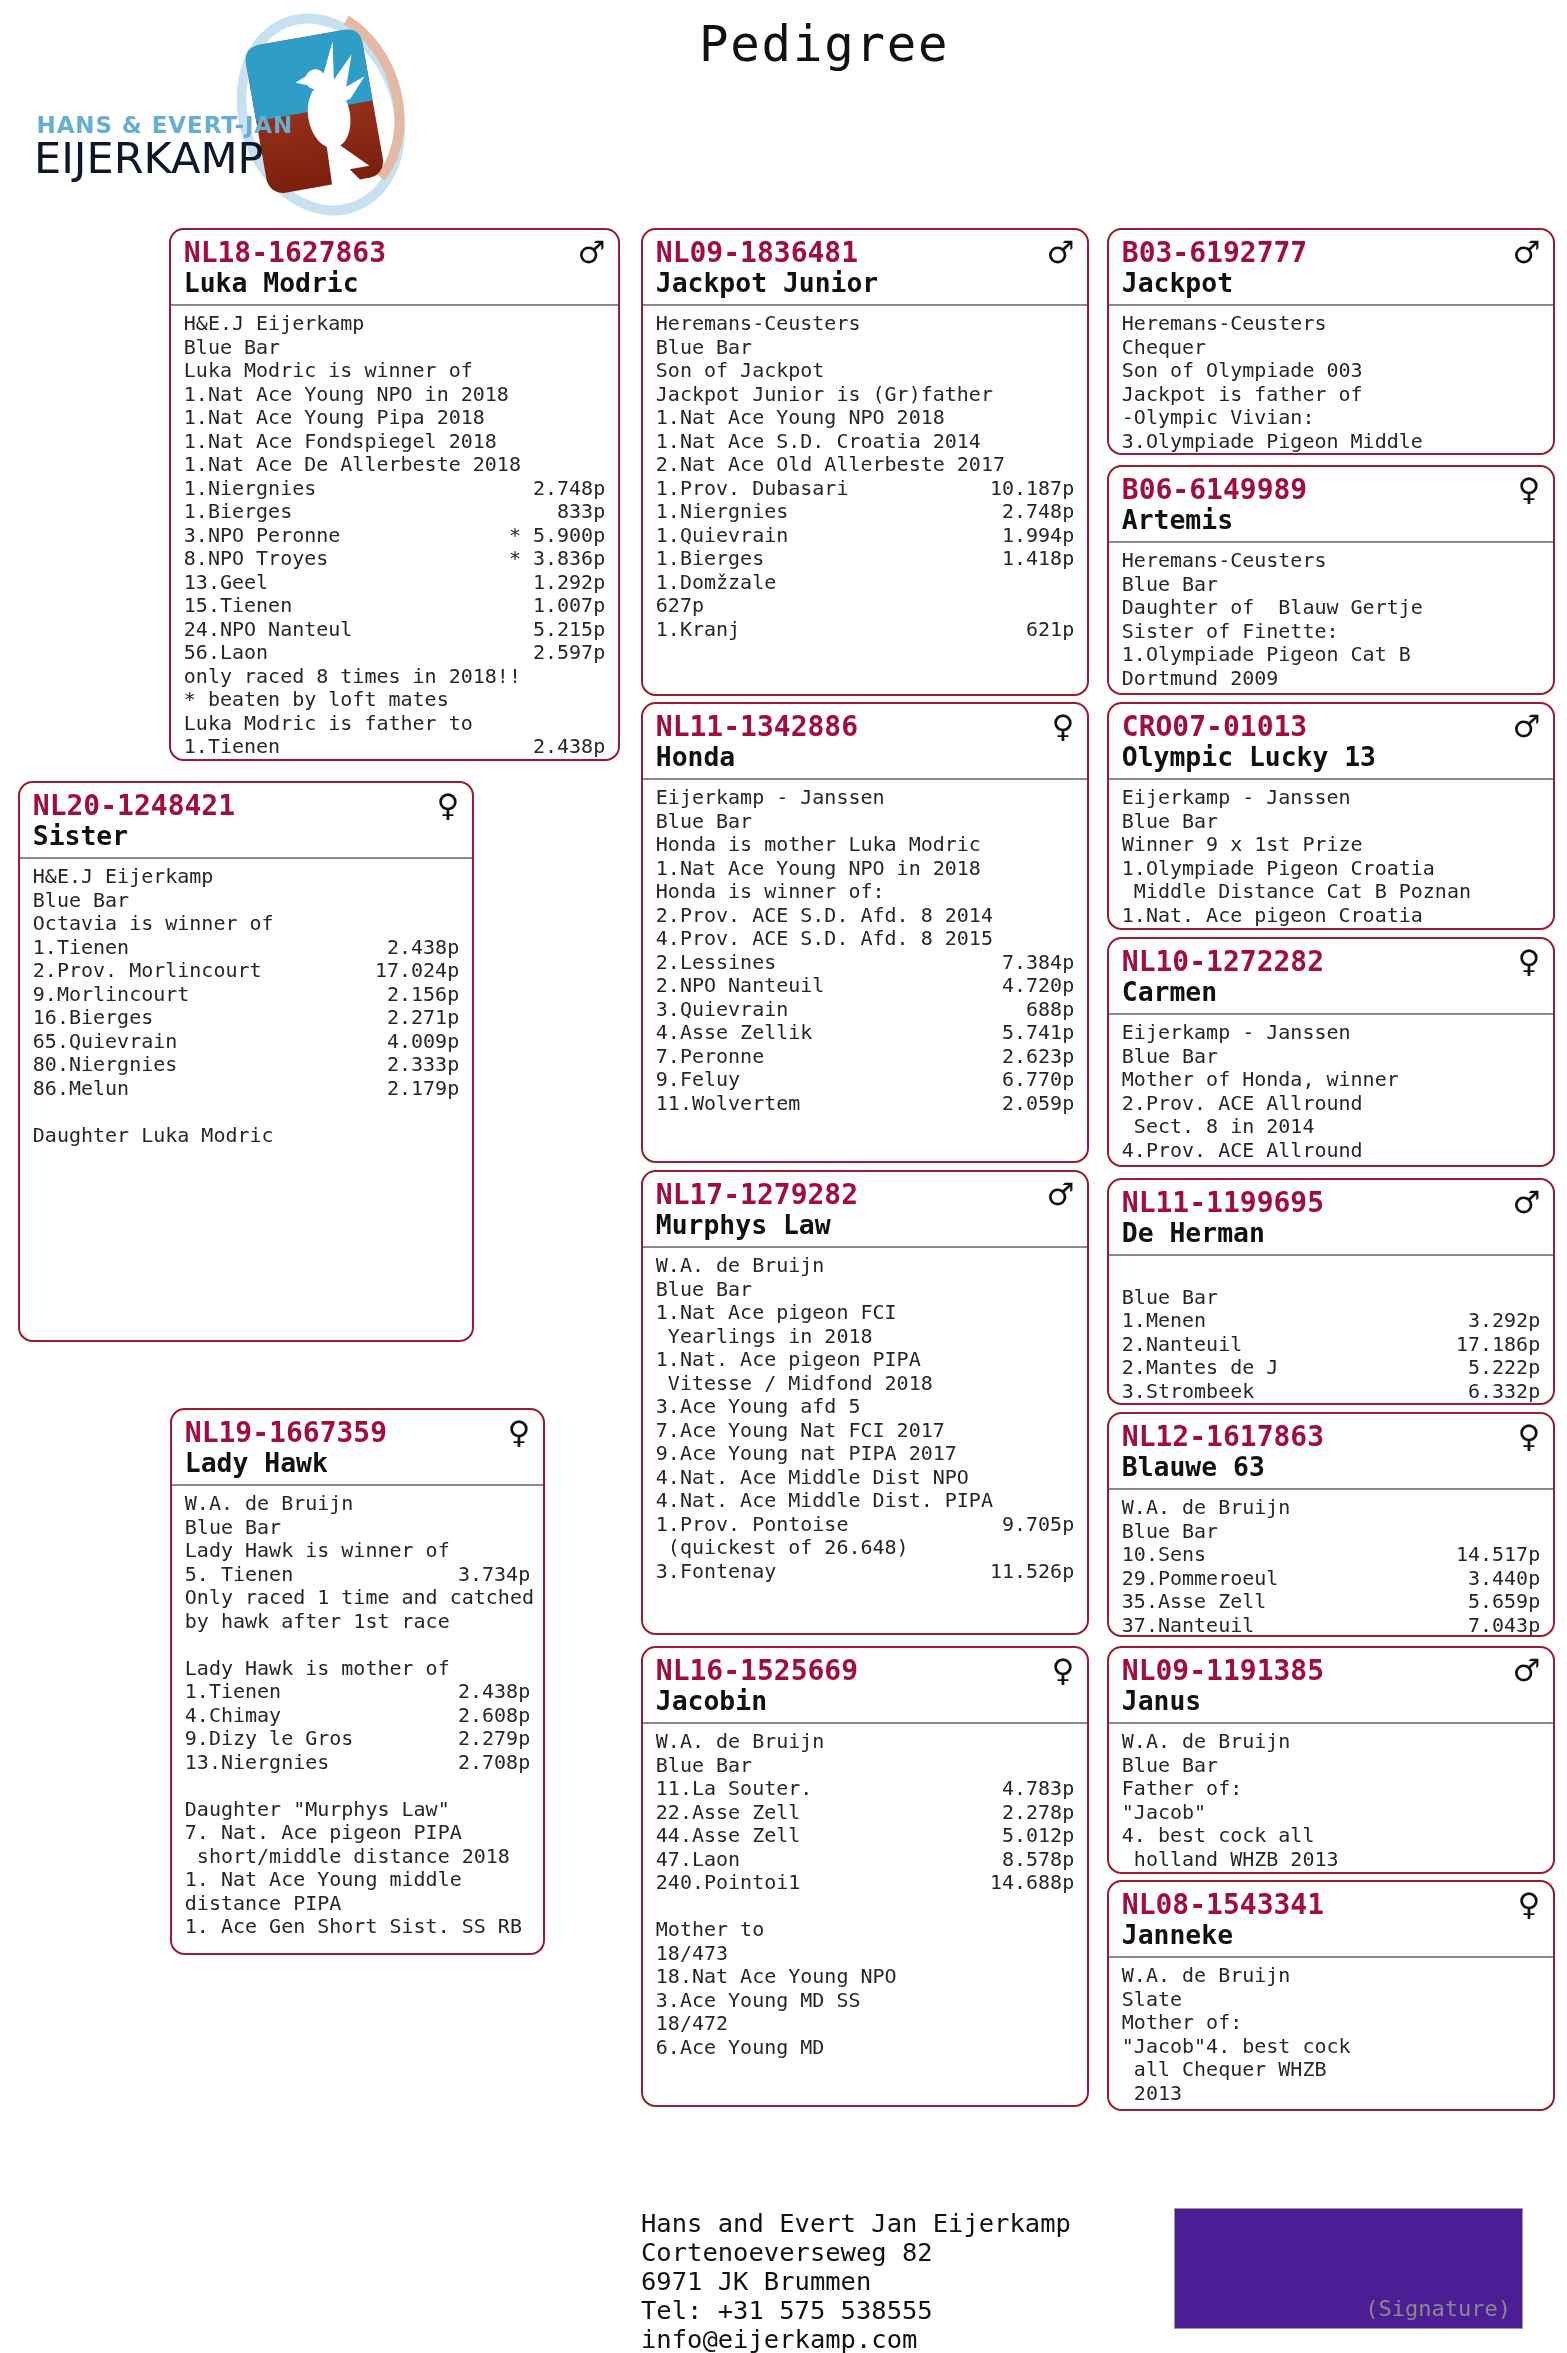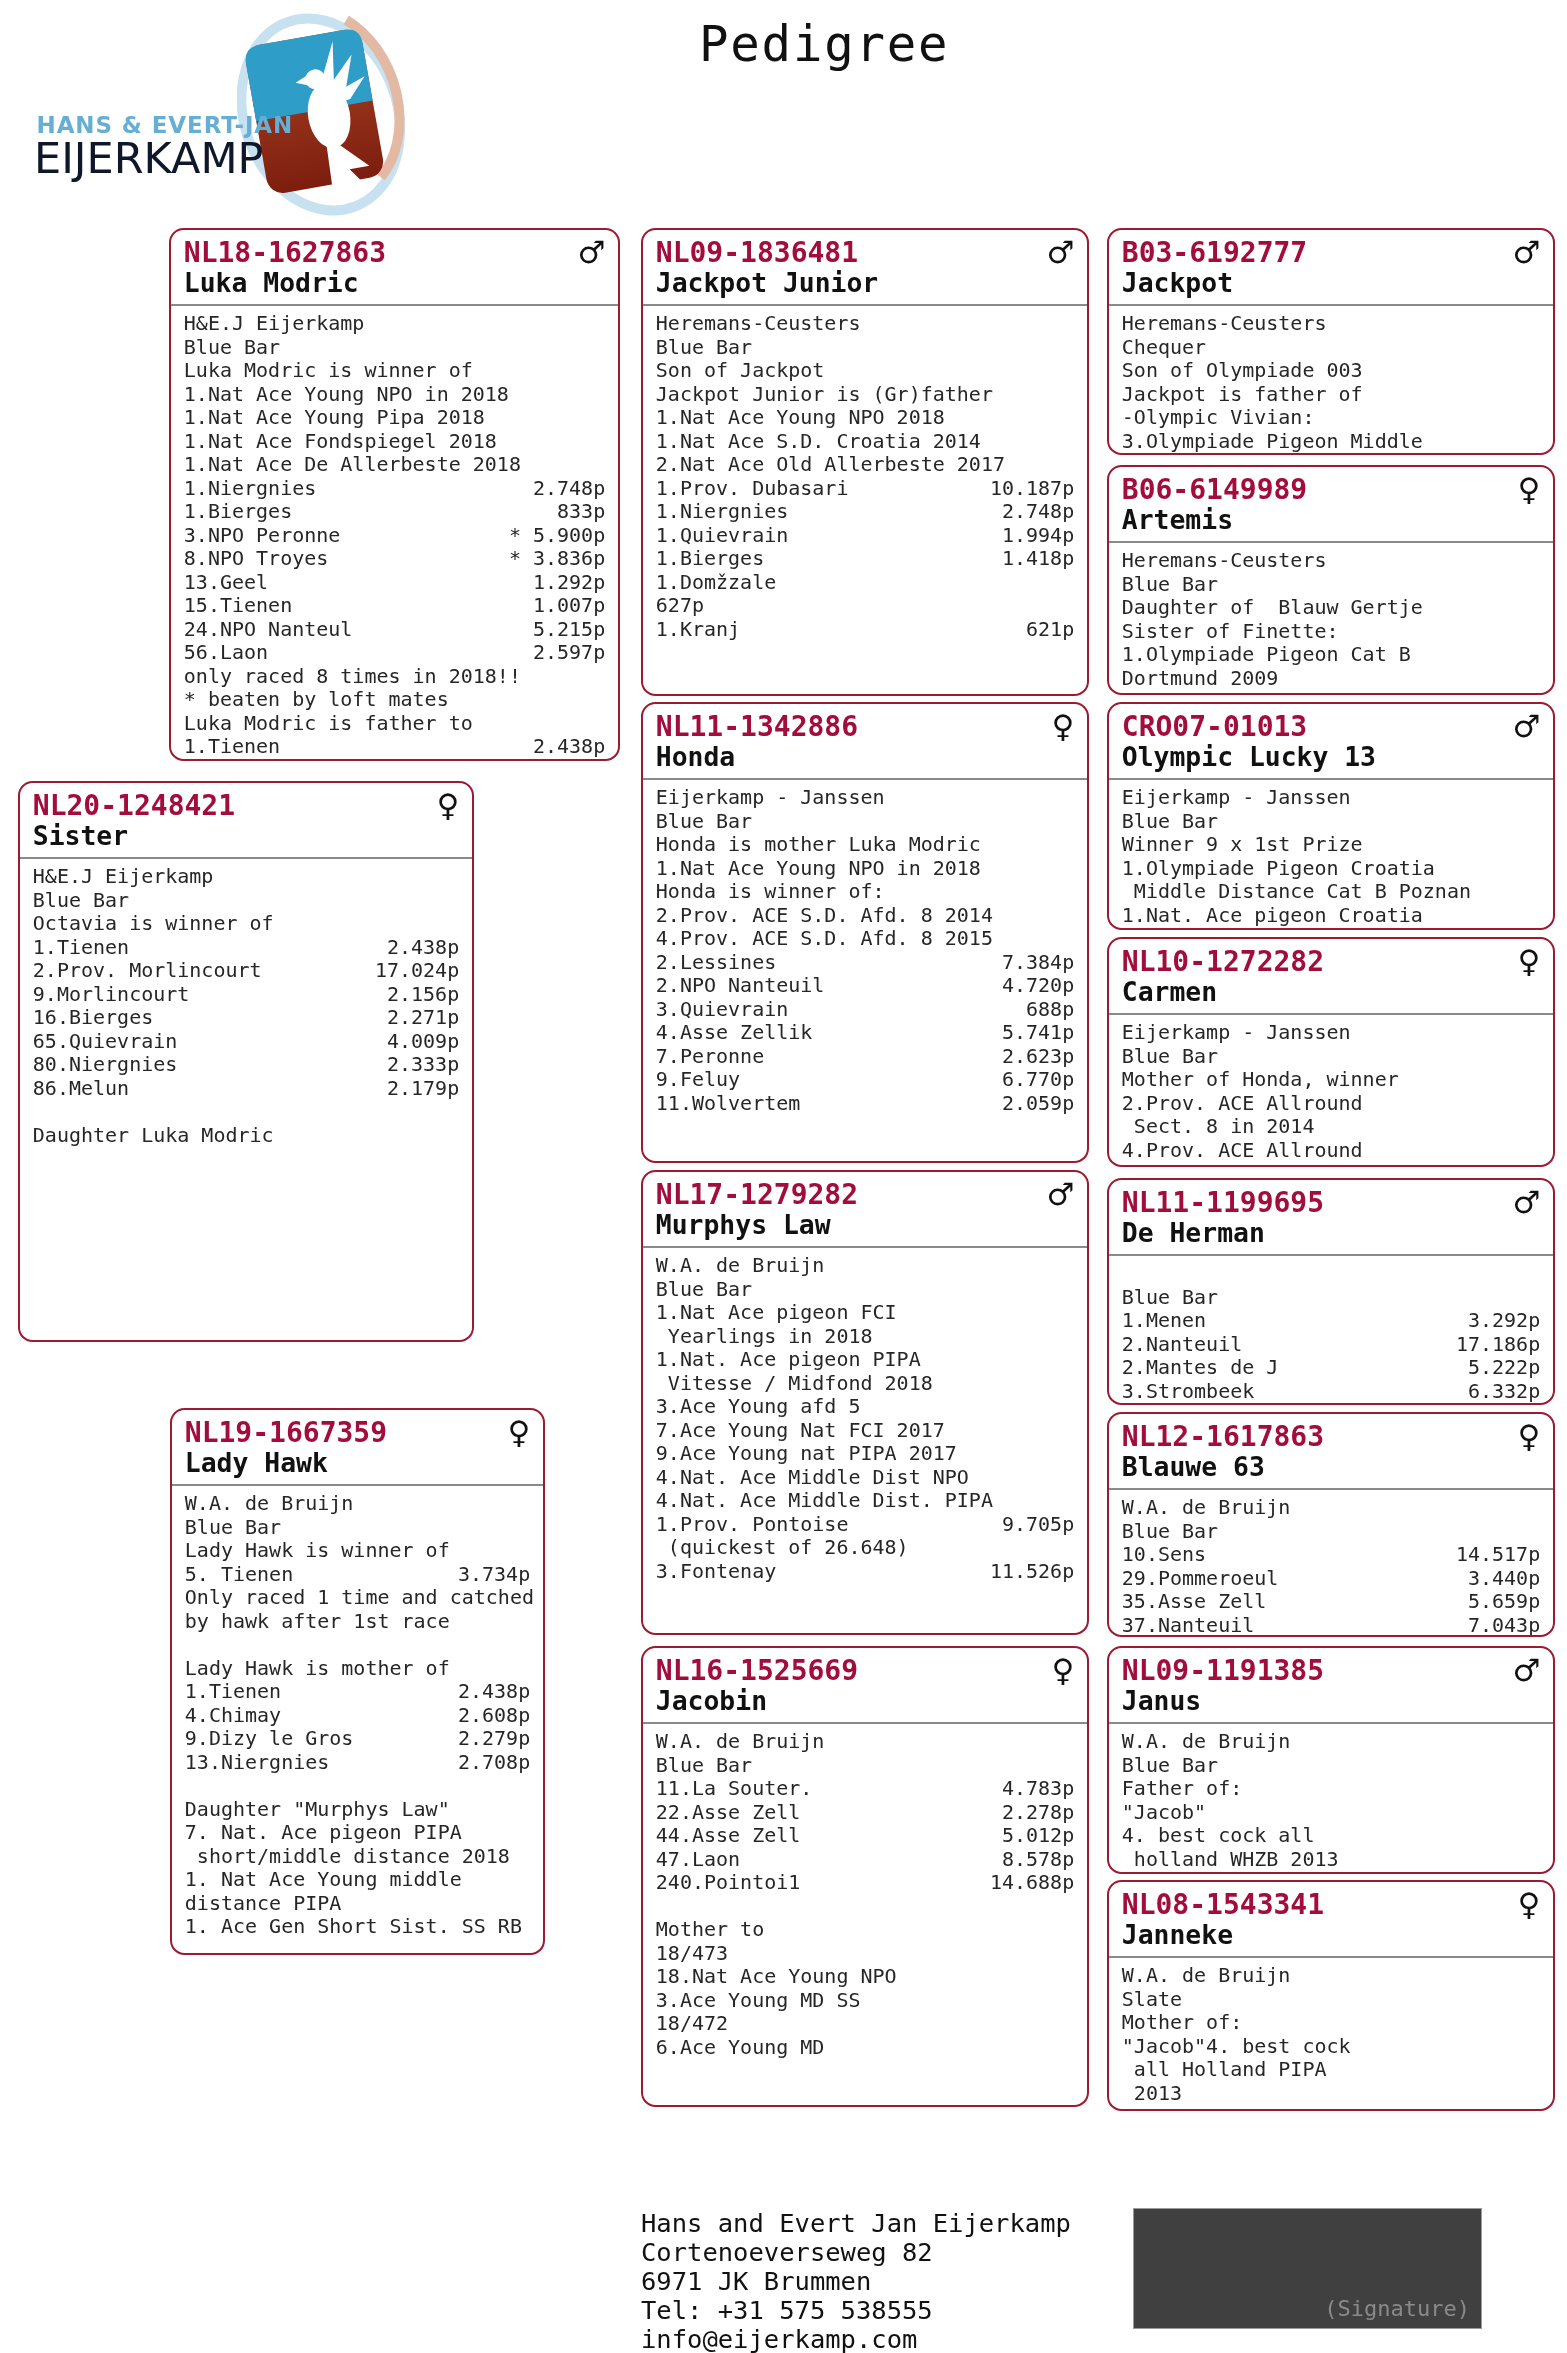--- a/index.html
+++ b/index.html
@@ -49,21 +49,21 @@
   .pos9 {left:1107px;top:465px;  width:448px; height:230px;}
   .pos10{left:1107px;top:702px;  width:448px; height:228px;}
   .pos11{left:1107px;top:937px; width:448px; height:230px;}
   .pos12{left:1107px;top:1178px; width:448px; height:227px;}
   .pos13{left:1107px;top:1412px; width:448px; height:225px;}
   .pos14{left:1107px;top:1646px; width:448px; height:228px;}
   .pos15{left:1107px;top:1880px; width:448px; height:231px;}
 
   
   .footer{position:absolute;left:641px;top:2209px;font-size:25.5px;line-height:29px;color:#111;}
-  .sig{position:absolute;left:1133px;top:2208px;width:349px;height:121px;background:#404040;
+  .sig{position:absolute;left:1174px;top:2208px;width:349px;height:121px;background:#4c1d95;
        border:1.8px solid #9a9a9a;box-sizing:border-box;}
   .sig span{position:absolute;right:11px;bottom:7.3px;font-size:22px;color:#8a8a8a;}
 </style>
 </head>
 <body>
 
 <div class="page">
 
   <div class="logo">
     <svg class="logo-emblem" width="173" height="211" viewBox="0 0 190 232">
@@ -725,21 +725,21 @@
           <div class="row">
             <span class="lbl">Slate</span>
           </div>
           <div class="row">
             <span class="lbl">Mother of:</span>
           </div>
           <div class="row">
             <span class="lbl">"Jacob"4. best cock</span>
           </div>
           <div class="row">
-            <span class="lbl"> all Holland PIPA</span>
+            <span class="lbl"> all Chequer WHZB</span>
           </div>
           <div class="row">
             <span class="lbl"> 2013</span>
           </div>
         </div>
       </div>
     </div>
 
   <div class="footer">
     <div>Hans and Evert Jan Eijerkamp</div>

